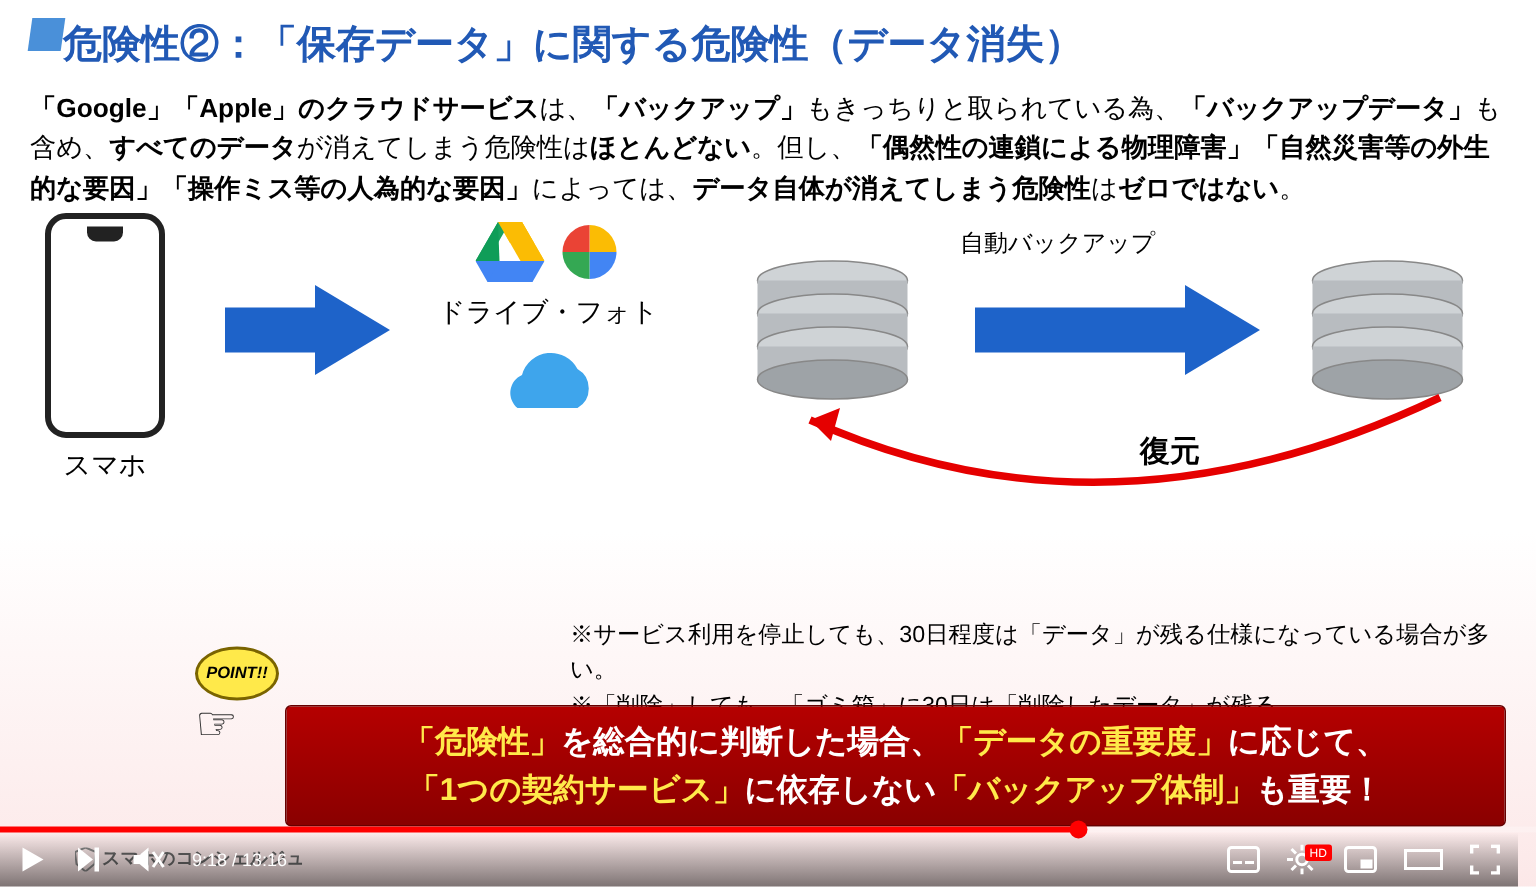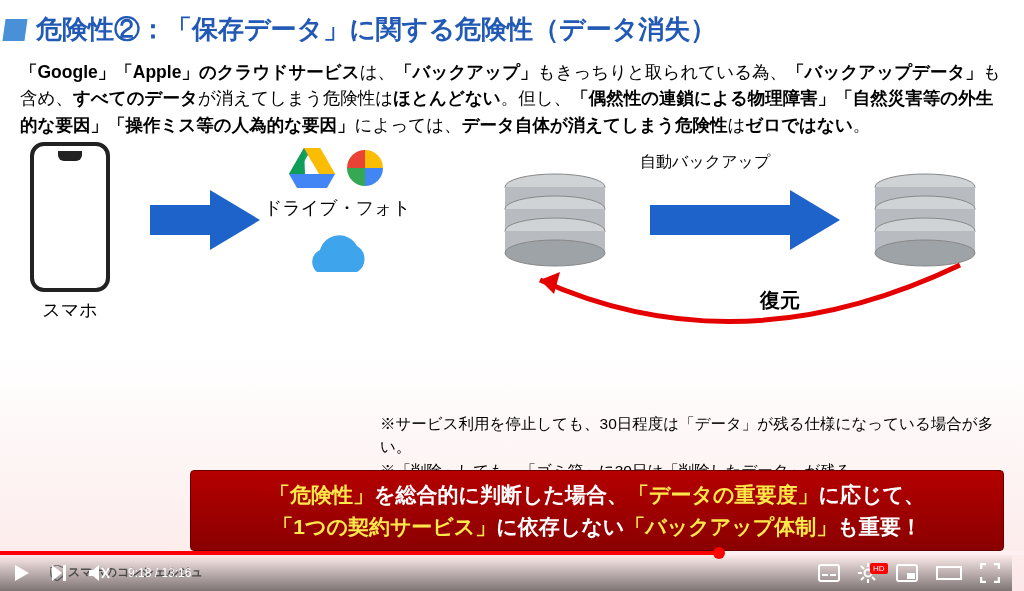--- a/index.html
+++ b/index.html
@@ -1,41 +1,41 @@
 <!DOCTYPE html>
 <html><head>
 <meta charset="utf-8">
 <style>
 * { margin: 0; padding: 0; box-sizing: border-box; }
 body { width: 1024px; height: 591px; font-family: "Hiragino Sans", "Meiryo", sans-serif; background: #fff; position: relative; overflow: hidden; }
 
 .slide { width: 100%; height: 100%; position: relative; background: linear-gradient(to bottom, #ffffff 0%, #ffffff 60%, #fce8e8 100%); }
 
-.title-bar { display: flex; align-items: center; padding: 12px 4px 8px; gap: 10px; }
+.title-bar { display: flex; padding: 12px 20px 8px; gap: 0; }
 .title-square { width: 22px; height: 22px; background: #4a90d9; transform: skewX(-8deg); }
 .title-text { font-size: 26px; font-weight: bold; color: #2159b5; }
 
 .heading { padding: 4px 20px; font-size: 26px; font-weight: bold; text-decoration: underline; line-height: 1.3; }
 .heading .num { color: #c00000; }
 .heading .hl { background: #ffff00; }
 .heading .red { color: #c00000; }
 
 .body-text { padding: 4px 20px; font-size: 17.5px; line-height: 1.5; font-weight: bold; }
 
 .diagram { position: relative; padding: 10px 20px 0; height: 240px; }
 
 .phone-wrap { position: absolute; left: 30px; top: 0; text-align: center; }
 .phone { width: 80px; height: 150px; border: 4px solid #222; border-radius: 14px; background: #fff; position: relative; }
 .phone::before { content: ""; position: absolute; top: 5px; left: 50%; transform: translateX(-50%); width: 24px; height: 10px; background: #222; border-radius: 0 0 6px 6px; }
 .phone-label { font-size: 18px; margin-top: 6px; }
 
 .backup-label { position: absolute; left: 150px; top: 10px; font-size: 20px; }
 .arrow1 { position: absolute; left: 150px; top: 48px; }
 
-.drive-section { position: absolute; left: 264px; top: 0; text-align: center; }
+.drive-section { position: absolute; left: 292px; top: 0; text-align: center; }
 .drive-icons { display: flex; gap: 10px; justify-content: center; align-items: center; height: 52px; }
 .drive-label { font-size: 18px; margin-top: 2px; }
 .icloud-wrap { margin-top: 12px; text-align: center; }
 .icloud-label { font-size: 18px; margin-top: 2px; }
 
 .db-left { position: absolute; left: 500px; top: 30px; }
 .db-right { position: absolute; left: 870px; top: 30px; }
 .auto-backup-label { position: absolute; left: 640px; top: 10px; font-size: 16px; }
 .arrow2 { position: absolute; left: 650px; top: 48px; }
 
@@ -146,20 +146,24 @@
       <polygon points="30,20 50,12 44,34" fill="#e50000"></polygon>
     </svg>
     <div class="restore-label">復元</div>
   </div>
 
   <div class="notes">
     <div>※サービス利用を停止しても、30日程度は「データ」が残る仕様になっている場合が多い。</div>
     <div>※「削除」しても、「ゴミ箱」に30日は「削除したデータ」が残る。</div>
   </div>
 
+  <div class="point-badge">
+    <div class="point-bubble">POINT!!</div>
+    <div class="point-hand">☞</div>
+  </div>
 
   <div class="summary-box">
     <span class="yl">「危険性」</span><span>を総合的に判断した場合、</span><span class="yl">「データの重要度」</span><span>に応じて、</span><br>
     <span class="yl">「1つの契約サービス」</span><span>に依存しない</span><span class="yl">「バックアップ体制」</span><span>も重要！</span>
   </div>
 
   <div class="channel-label">
     <svg width="14" height="16">
         <path d="M7 0 L14 3 L13 11 L7 16 L1 11 L0 3 Z" fill="none" stroke="#888" stroke-width="1.3"></path>
       </svg>

